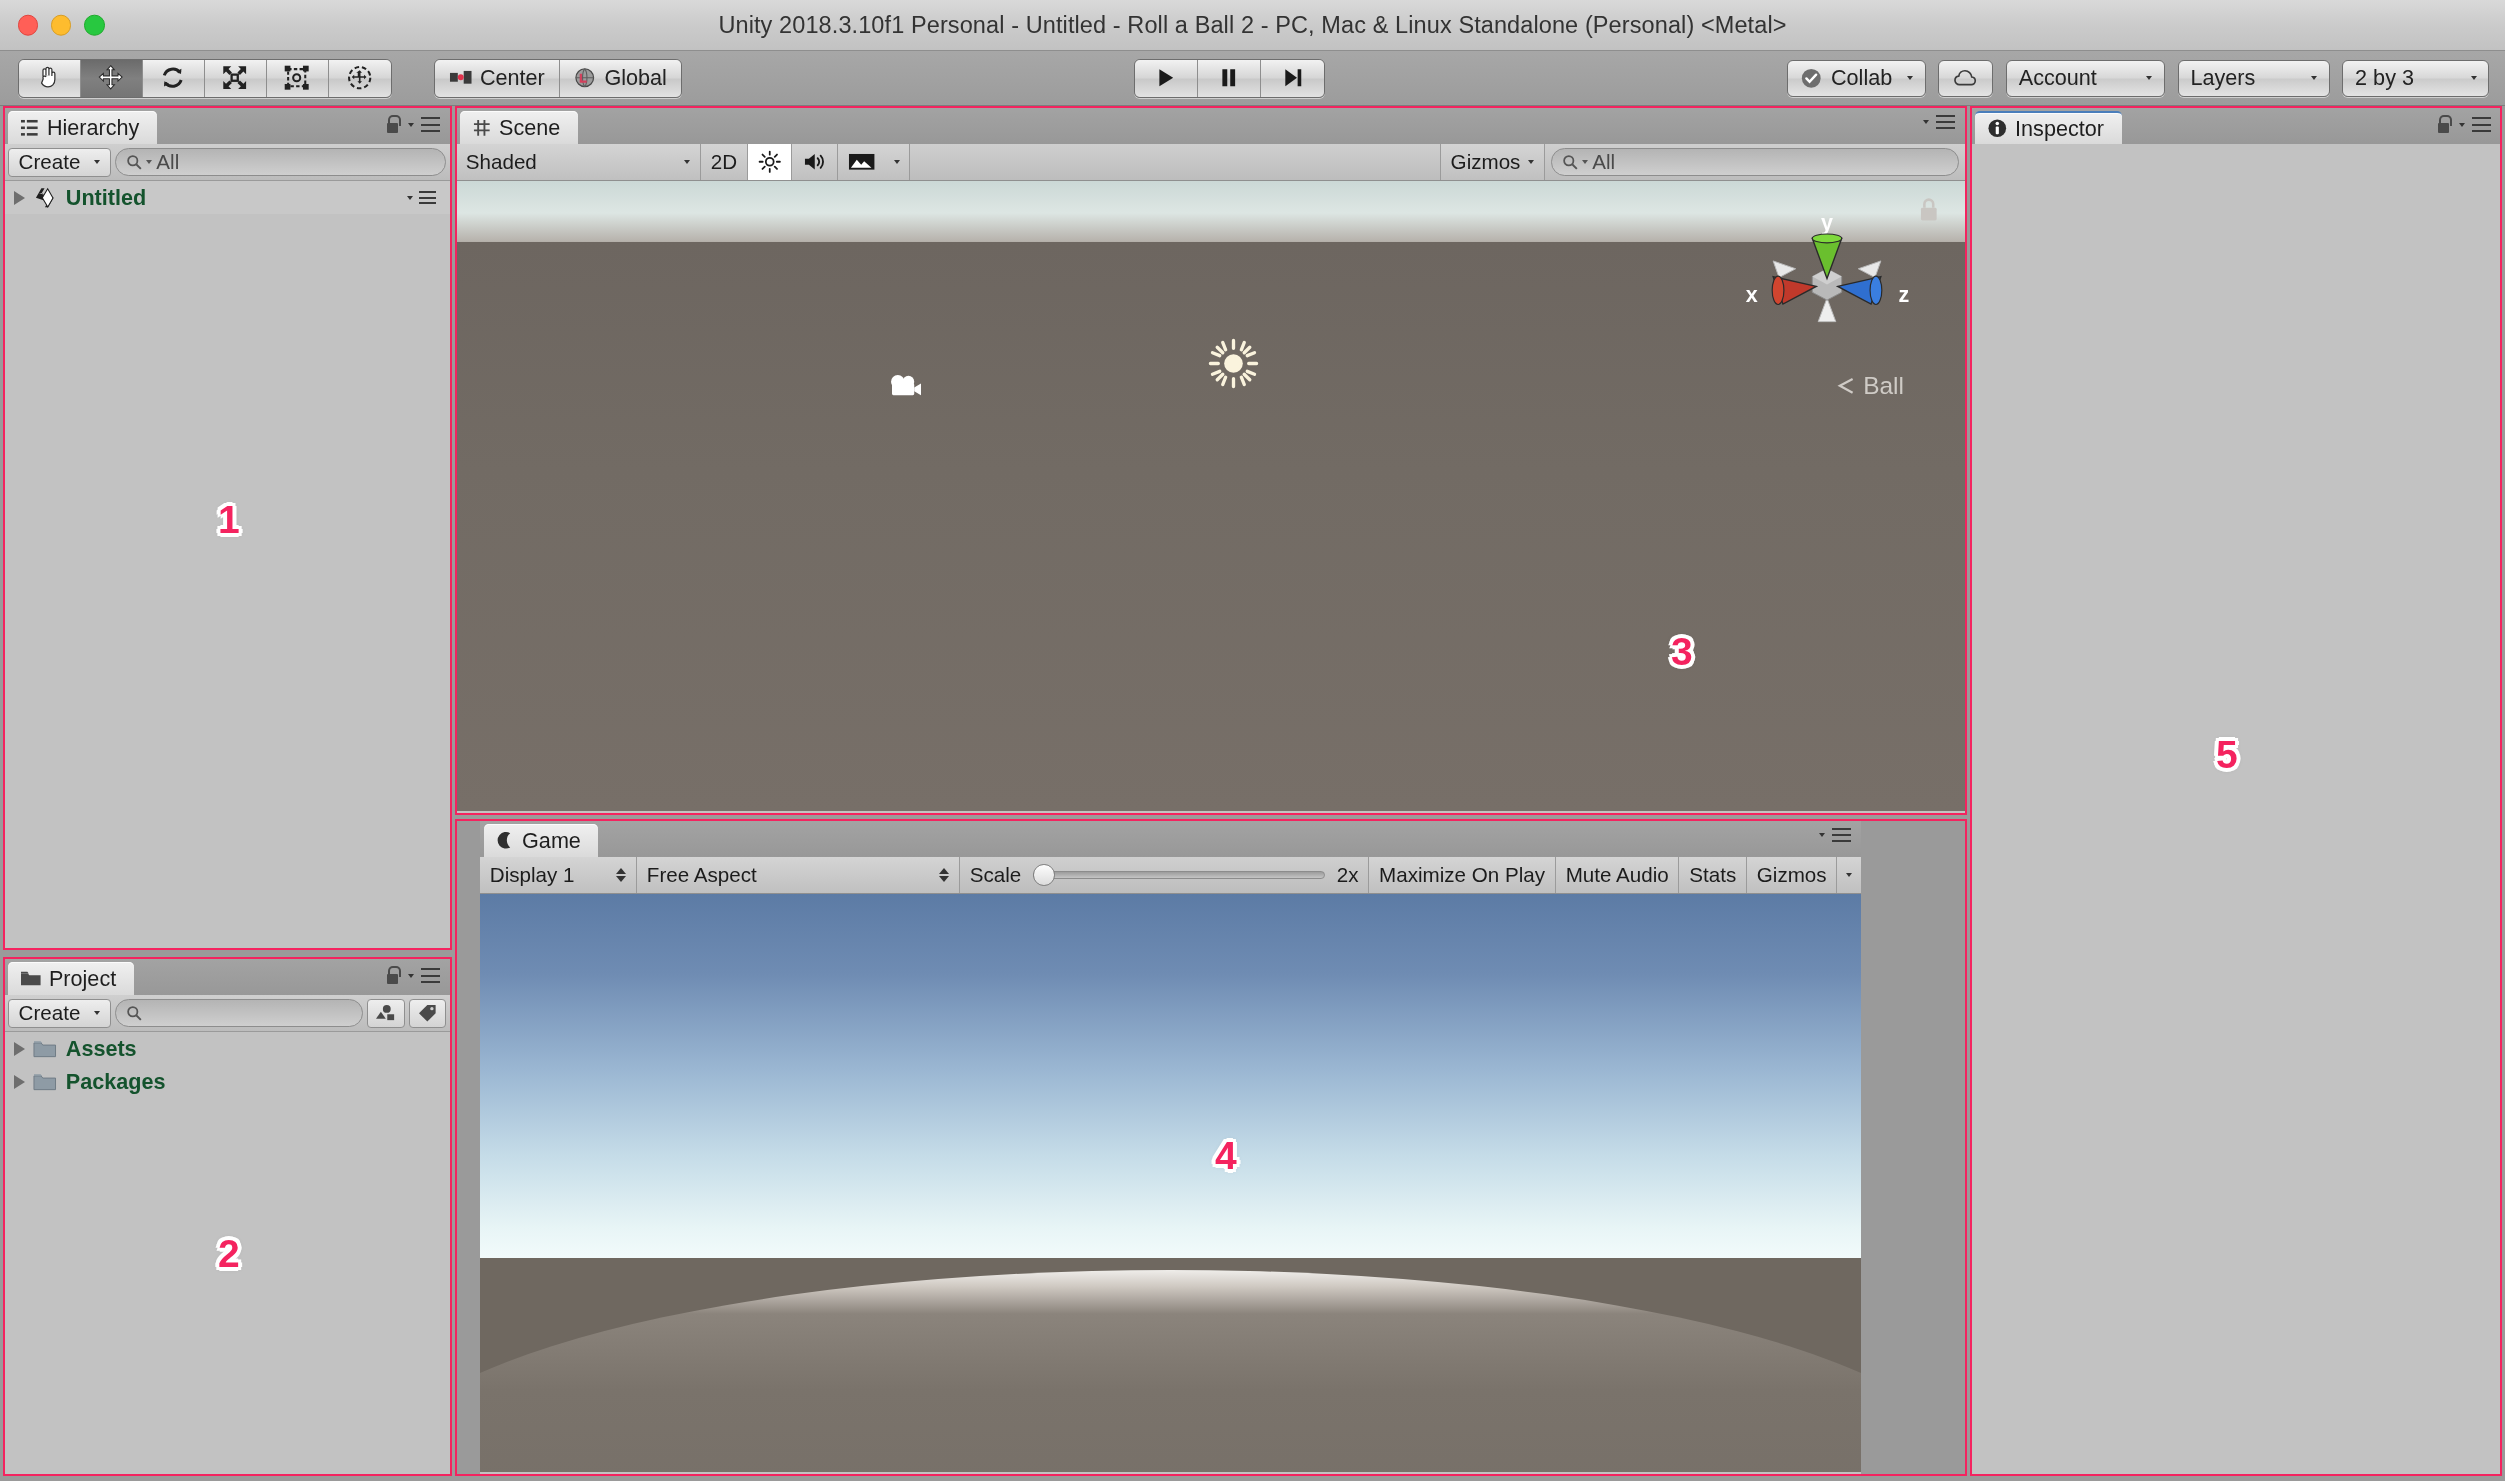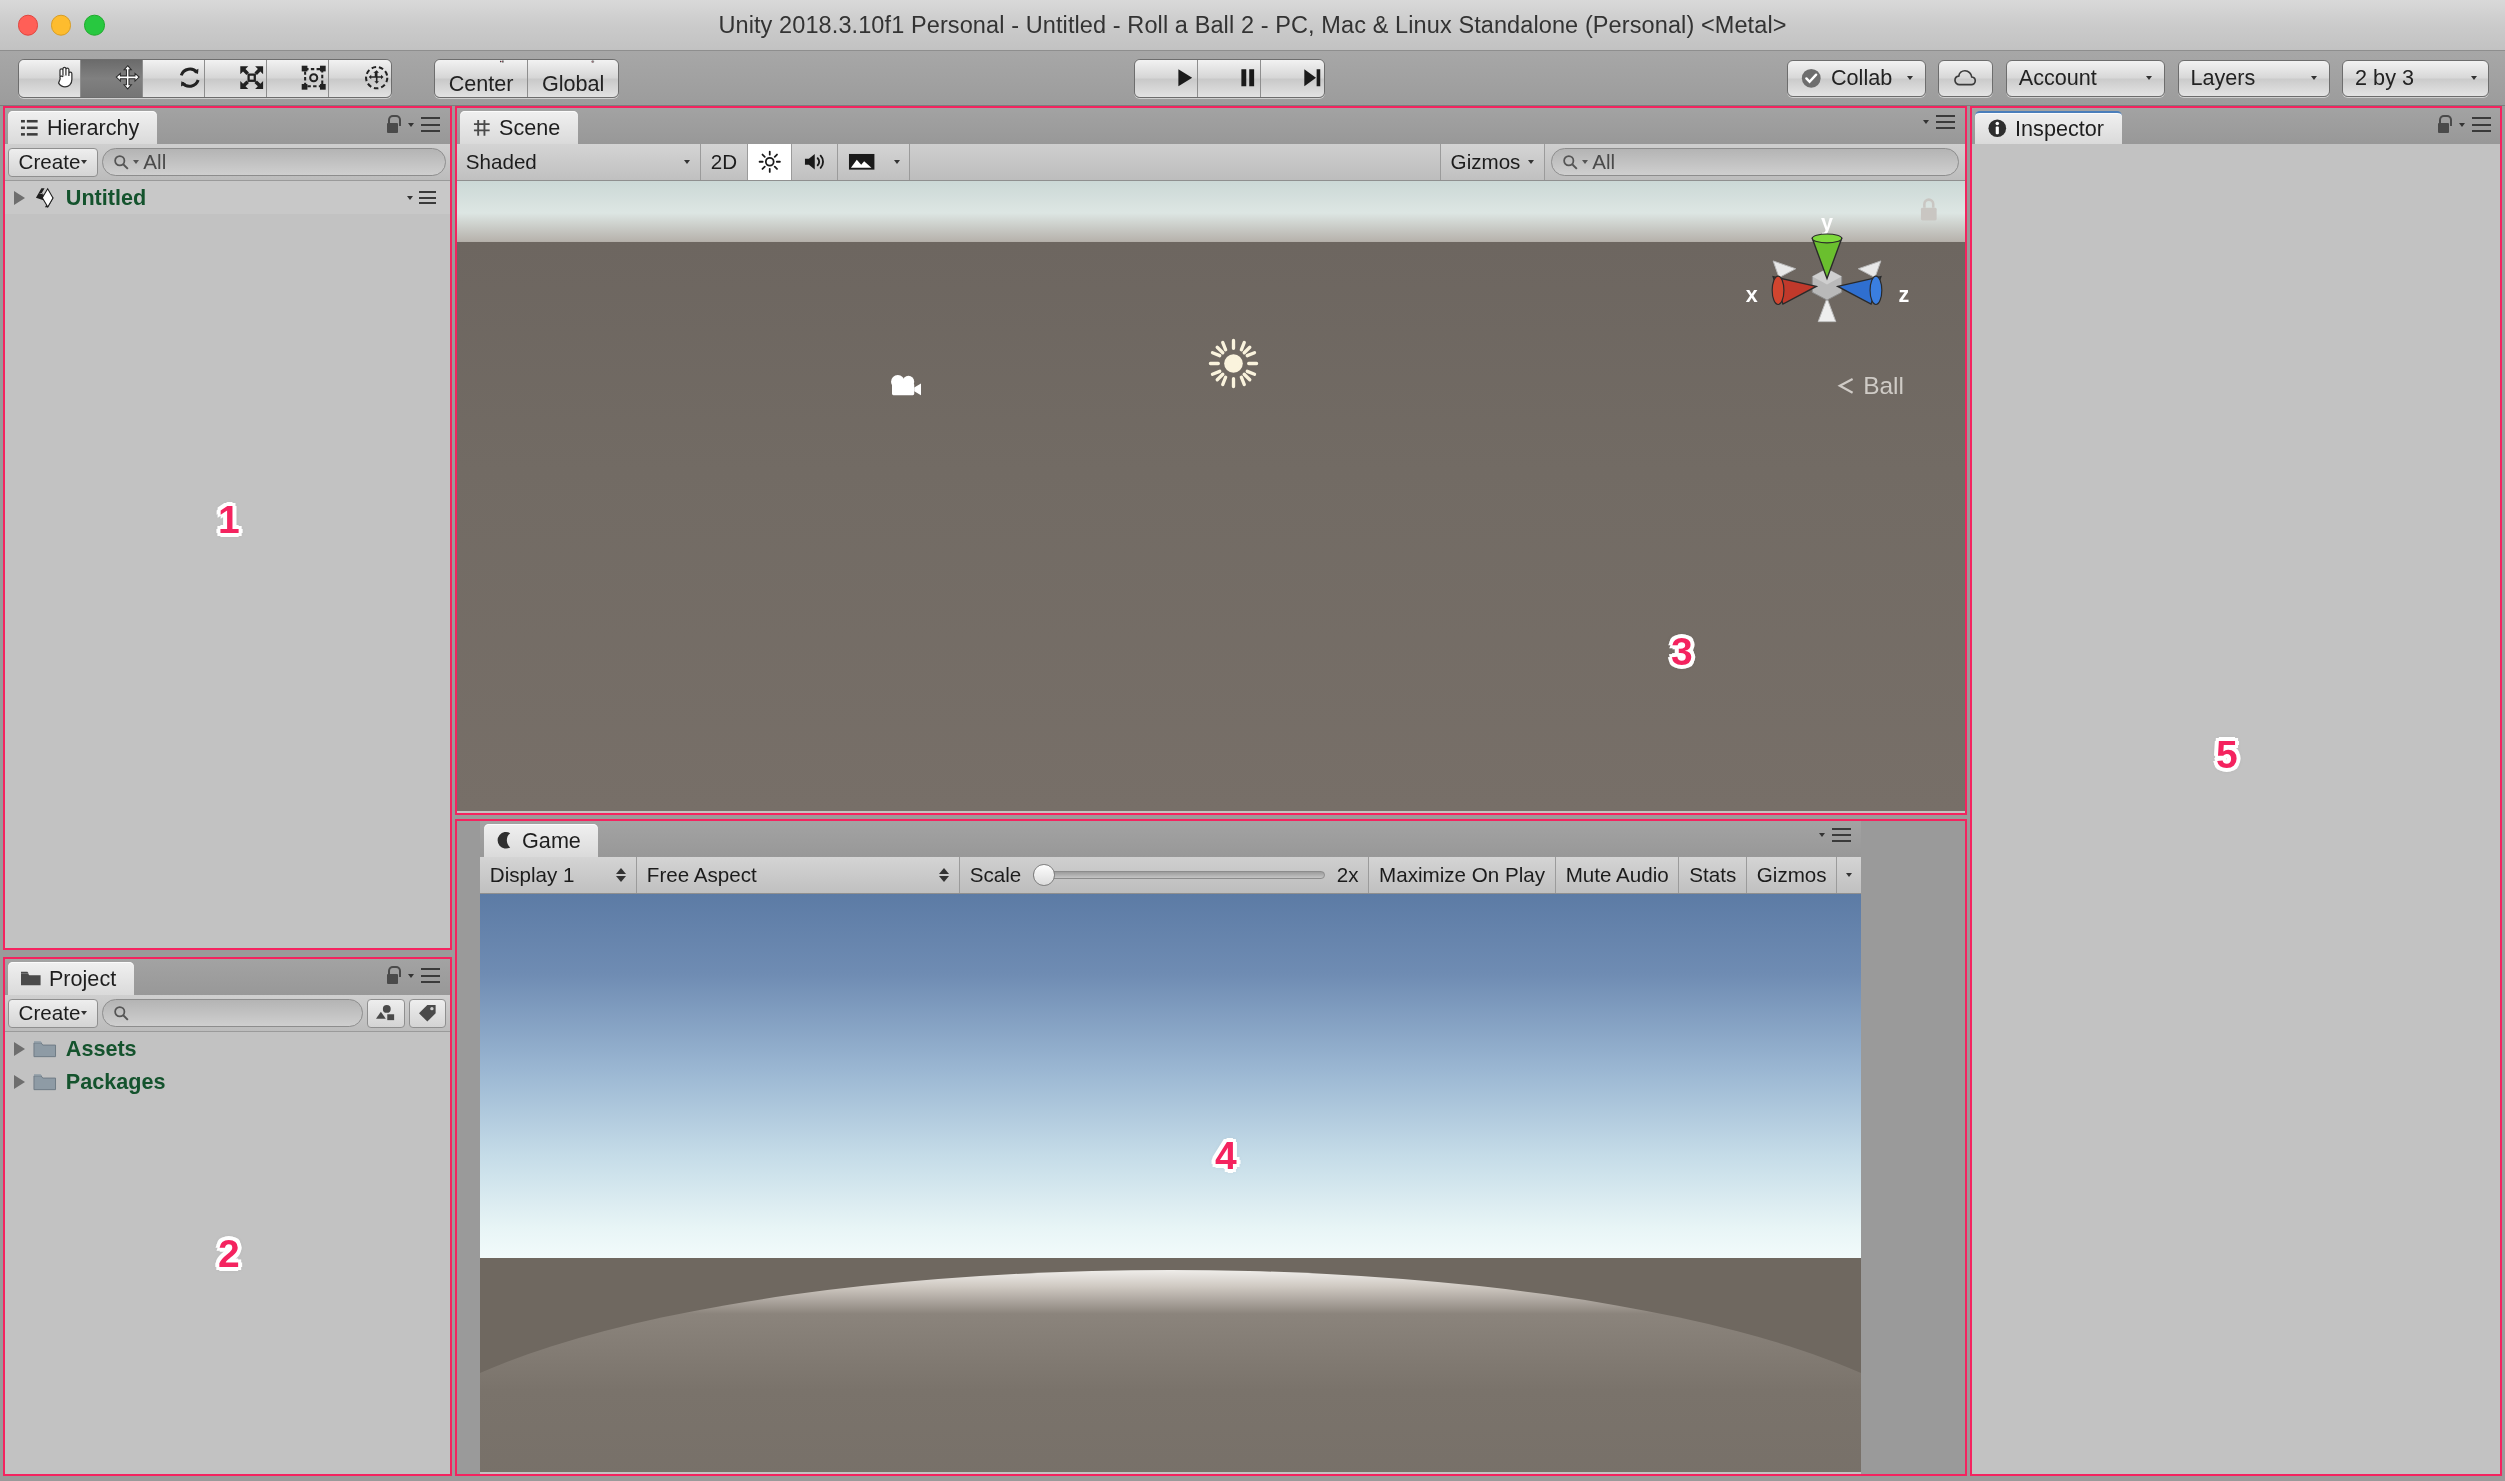--- a/index.html
+++ b/index.html
@@ -38,22 +38,22 @@
     position: absolute; left: 0; top: 51px; width: 2505px; height: 55px;
     background: linear-gradient(to bottom, #a7a7a7 0%, #9c9c9c 100%);
     border-bottom: 1px solid #7d7d7d;
     display: flex; align-items: center;
   }
   .btn-group { display: flex; border: 1px solid #6d6d6d; border-radius: 5.9px; overflow: hidden;
                box-shadow: 0 1px 0 rgba(255,255,255,.5); }
   .tb-btn {
     background: linear-gradient(to bottom,#f2f2f2 0%,#d6d6d6 48%,#c9c9c9 52%,#e2e2e2 100%);
     border-right: 1px solid #8e8e8e;
-    display: flex; align-items: flex-end; justify-content: center;
-    cursor: default; user-select: none; flex-direction: column;
+    display: flex; align-items: center; justify-content: center;
+    cursor: default; user-select: none;
   }
   .tb-btn:last-child { border-right: none; }
   .tb-btn.active {
     background: linear-gradient(to bottom,#6b6b6b 0%,#808080 50%,#757575 100%);
   }
   .transform-tools { position: absolute; left: 17.6px; }
   .transform-tools .tb-btn { width: 62px; height: 37px; }
   .pivot-group { position: absolute; left: 434px; }
   .pivot-group .tb-btn { height: 37px; padding: 0 13.7px; font-size: 21.6px; color: #222; gap: 7.8px; }
   .play-group { position: absolute; left: 1134px; }
@@ -90,21 +90,21 @@
   .tab-right-icons {
     position: absolute; right: 9.8px; top: 7.8px; display: flex; align-items: center; gap: 6.9px;
   }
   .panel-toolbar {
     height: 37px; background: linear-gradient(to bottom,#cfcfcf,#bcbcbc);
     border-bottom: 1px solid #9a9a9a;
     display: flex; align-items: center; padding: 0 3.9px; gap: 3.9px;
   }
   .mini-btn {
     height: 29px; padding: 0 9.8px; font-size: 20.6px; color: #1c1c1c;
-    display: flex; align-items: center; gap: 1px;
+    display: flex; align-items: center; gap: 14px;
     background: linear-gradient(to bottom,#eeeeee,#d4d4d4);
     border: 1px solid #8f8f8f; border-radius: 3.9px;
     cursor: default; user-select: none;
   }
   .search-field {
     flex: 1; height: 27.4px; border-radius: 13.7px;
     background: linear-gradient(to bottom,#b4b4b4,#cfcfcf);
     border: 1px solid #8d8d8d;
     display: flex; align-items: center; padding: 0 9.8px; gap: 3.9px;
     font-size: 20.6px; color: #4a4a4a;

